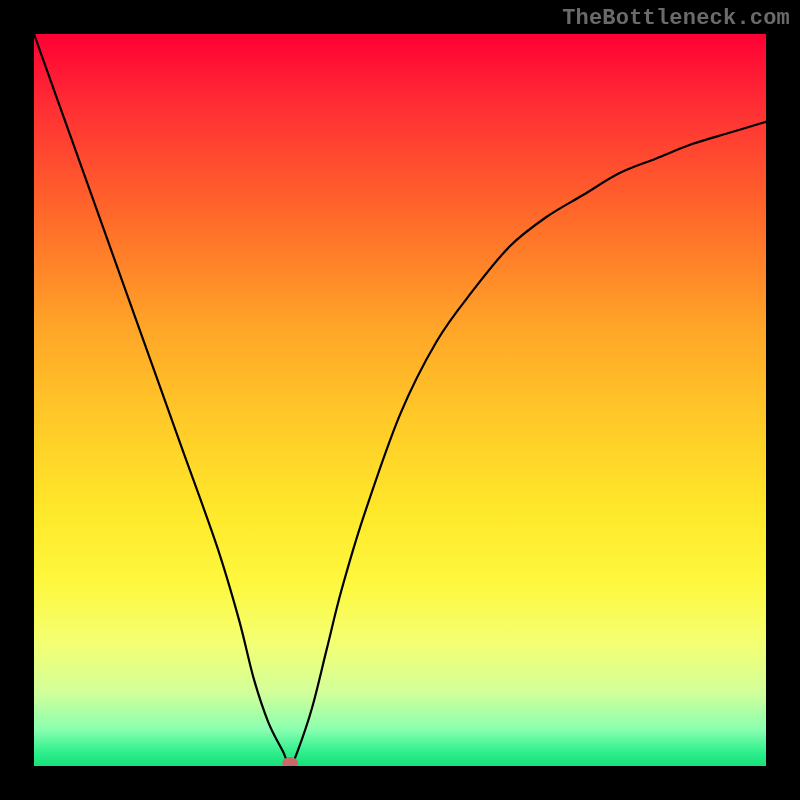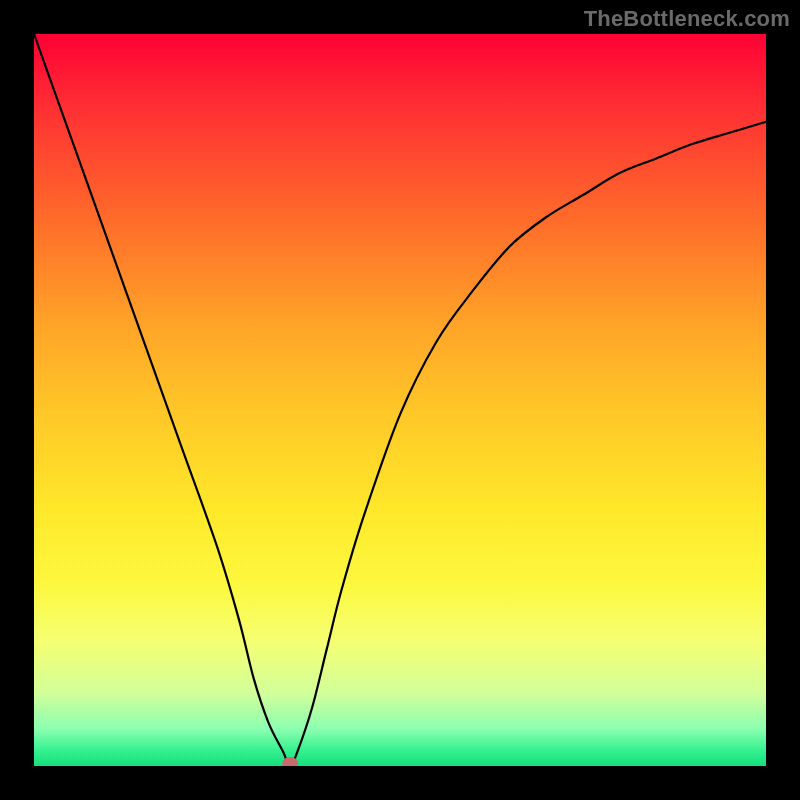--- a/index.html
+++ b/index.html
@@ -35,21 +35,21 @@
       #f5ff72 83%,
       #d2ff9a 90%,
       #8affb0 95%,
       #32f08e 98%,
       #14e07a 100%);
   }
   .watermark {
     position: absolute;
     top: 6px;
     right: 10px;
-    font-family: Liberation Sans, sans-serif;
+    font-family: Liberation Mono, monospace;
     font-size: 22px;
     font-weight: 600;
     color: #6a6a6a;
     letter-spacing: 0.2px;
   }
   svg.curve {
     position: absolute;
     left: 0;
     top: 0;
     width: 732px;

